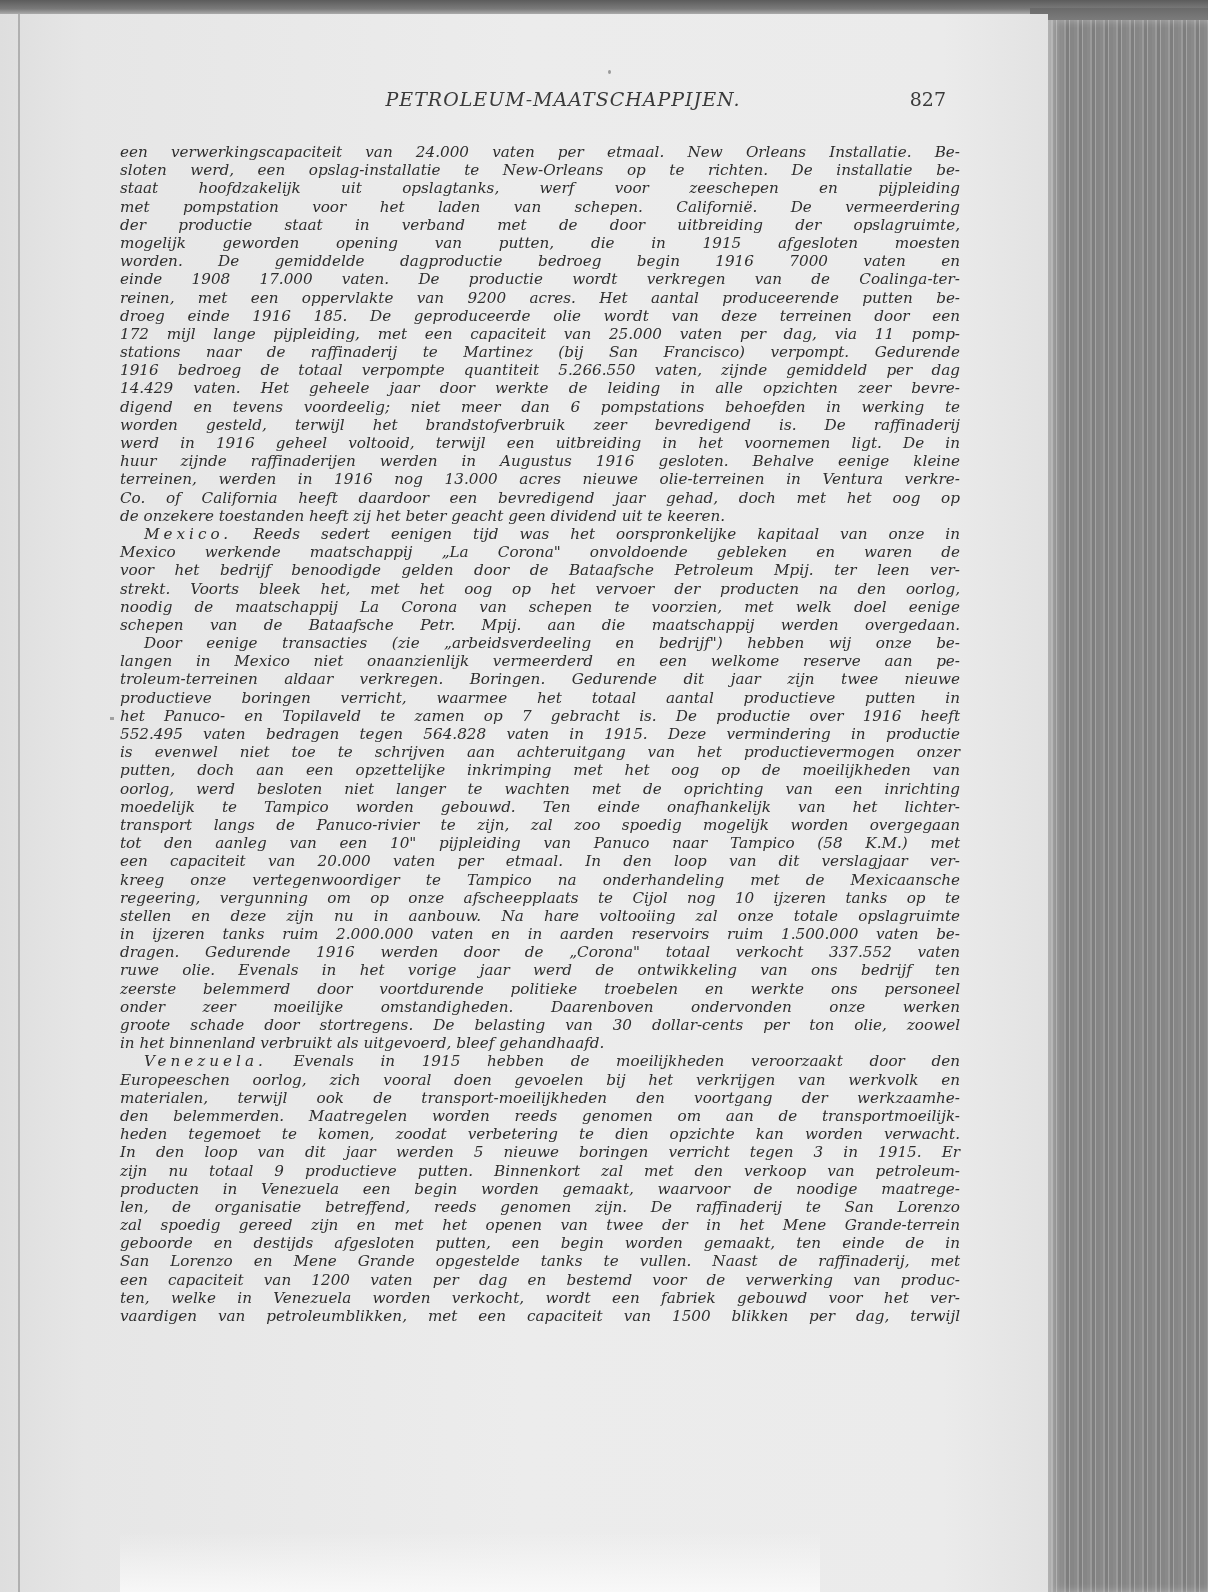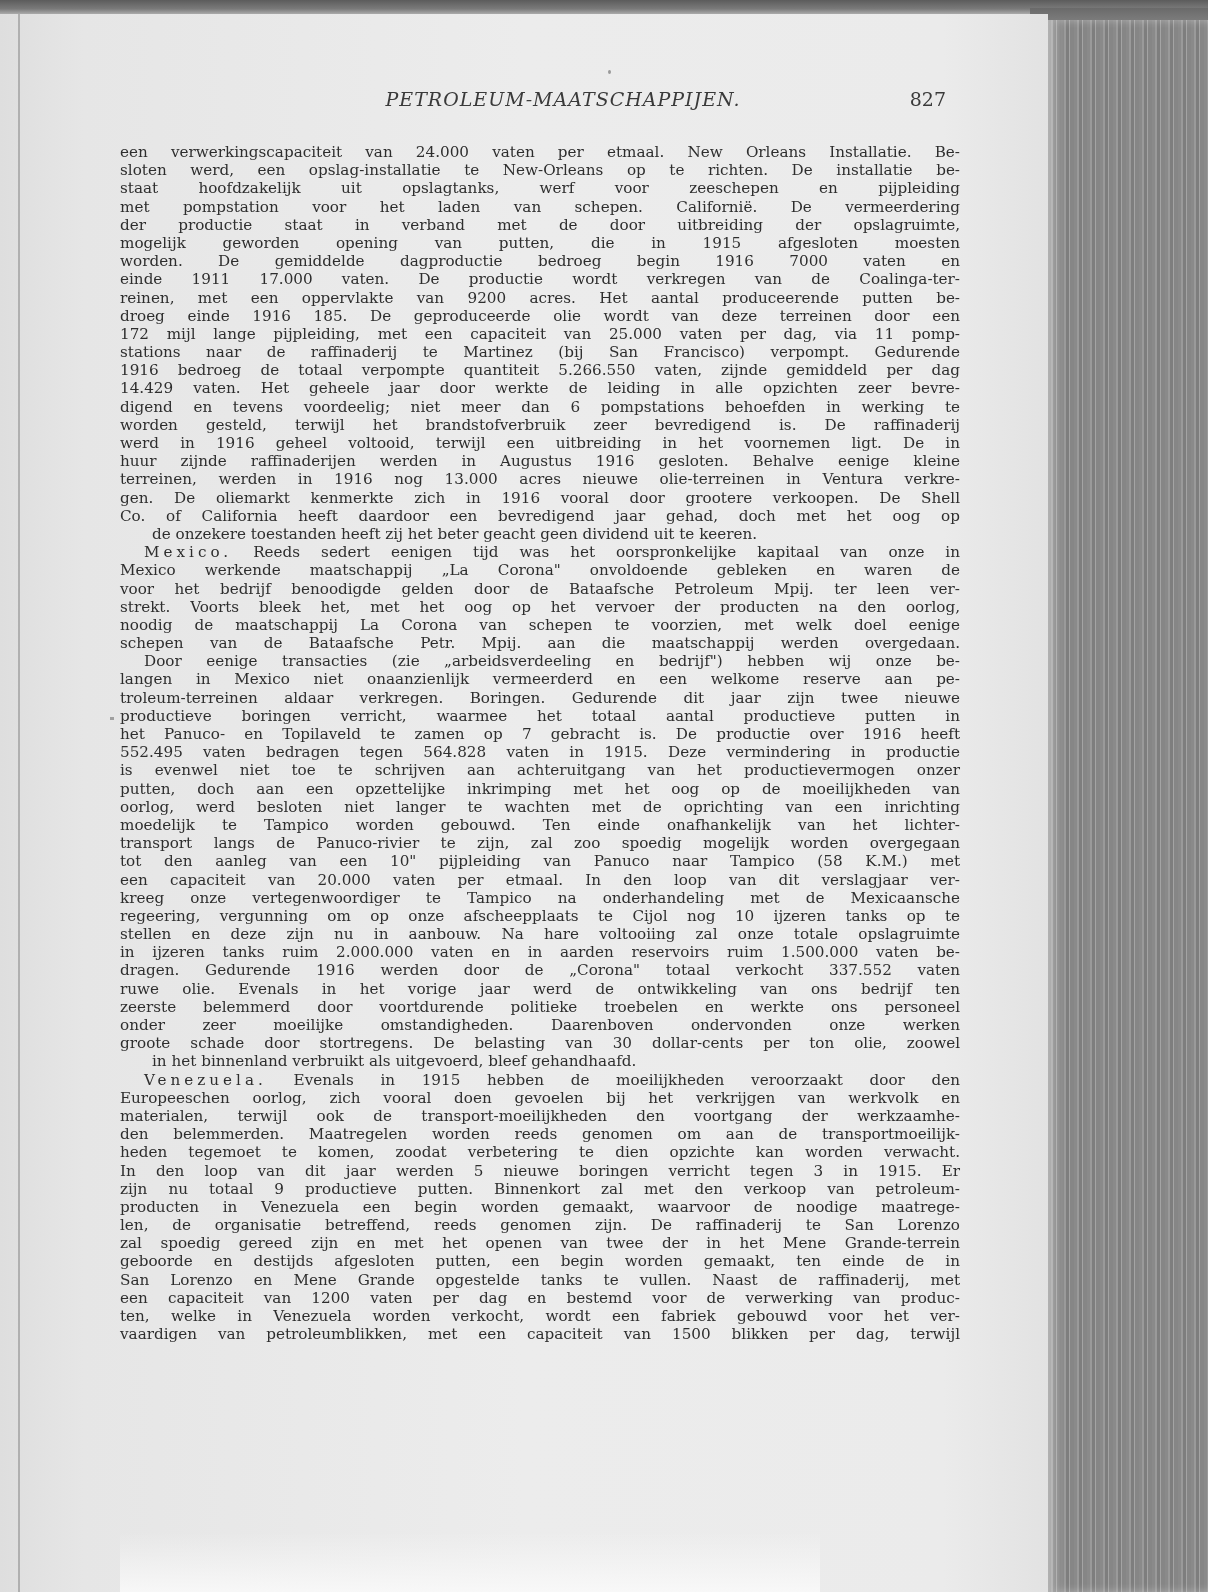--- a/index.html
+++ b/index.html
@@ -79,31 +79,31 @@
       color: #3a3a3a;
       text-align: right;
     }
     .body-text {
       position: absolute;
       left: 120px; top: 143px;
       width: 840px;
       font-size: 15.2px;
       line-height: 18.2px;
       color: #2e2e2e;
+      font-style: italic;
     }
     .line {
       display: block;
       white-space: nowrap;
       text-align: justify;
       text-align-last: justify;
       height: 18.2px;
     }
     .line.last {
       text-align-last: left;
-      margin-left: 32px;
     }
     .line.indent {
       padding-left: 24px;
     }
     .spaced {
       letter-spacing: 4px;
     }
     .scan-dot {
       position: absolute;
       left: 608px; top: 70px;
@@ -138,33 +138,32 @@
 </div>
 
 <div class="body-text">
   <span class="line">een verwerkingscapaciteit van 24.000 vaten per etmaal. New Orleans Installatie. Be-</span>
   <span class="line">sloten werd, een opslag-installatie te New-Orleans op te richten. De installatie be-</span>
   <span class="line">staat hoofdzakelijk uit opslagtanks, werf voor zeeschepen en pijpleiding</span>
   <span class="line">met pompstation voor het laden van schepen. Californië. De vermeerdering</span>
   <span class="line">der productie staat in verband met de door uitbreiding der opslagruimte,</span>
   <span class="line">mogelijk geworden opening van putten, die in 1915 afgesloten moesten</span>
   <span class="line">worden. De gemiddelde dagproductie bedroeg begin 1916 7000 vaten en</span>
-  <span class="line">einde 1911 17.000 vaten. De productie wordt verkregen van de Coalinga-ter-</span>
+  <span class="line">einde 1908 17.000 vaten. De productie wordt verkregen van de Coalinga-ter-</span>
   <span class="line">reinen, met een oppervlakte van 9200 acres. Het aantal produceerende putten be-</span>
   <span class="line">droeg einde 1916 185. De geproduceerde olie wordt van deze terreinen door een</span>
   <span class="line">172 mijl lange pijpleiding, met een capaciteit van 25.000 vaten per dag, via 11 pomp-</span>
   <span class="line">stations naar de raffinaderij te Martinez (bij San Francisco) verpompt. Gedurende</span>
   <span class="line">1916 bedroeg de totaal verpompte quantiteit 5.266.550 vaten, zijnde gemiddeld per dag</span>
   <span class="line">14.429 vaten. Het geheele jaar door werkte de leiding in alle opzichten zeer bevre-</span>
   <span class="line">digend en tevens voordeelig; niet meer dan 6 pompstations behoefden in werking te</span>
   <span class="line">worden gesteld, terwijl het brandstofverbruik zeer bevredigend is. De raffinaderij</span>
   <span class="line">werd in 1916 geheel voltooid, terwijl een uitbreiding in het voornemen ligt. De in</span>
   <span class="line">huur zijnde raffinaderijen werden in Augustus 1916 gesloten. Behalve eenige kleine</span>
   <span class="line">terreinen, werden in 1916 nog 13.000 acres nieuwe olie-terreinen in Ventura verkre-</span>
-  <span class="line">gen. De oliemarkt kenmerkte zich in 1916 vooral door grootere verkoopen. De Shell</span>
   <span class="line">Co. of California heeft daardoor een bevredigend jaar gehad, doch met het oog op</span>
   <span class="line last">de onzekere toestanden heeft zij het beter geacht geen dividend uit te keeren.</span>
   <span class="line indent"><span class="spaced">Mexico.</span> <span>Reeds sedert eenigen tijd was het oorspronkelijke kapitaal van onze in</span></span>
   <span class="line">Mexico werkende maatschappij „La Corona" onvoldoende gebleken en waren de</span>
   <span class="line">voor het bedrijf benoodigde gelden door de Bataafsche Petroleum Mpij. ter leen ver-</span>
   <span class="line">strekt. Voorts bleek het, met het oog op het vervoer der producten na den oorlog,</span>
   <span class="line">noodig de maatschappij La Corona van schepen te voorzien, met welk doel eenige</span>
   <span class="line">schepen van de Bataafsche Petr. Mpij. aan die maatschappij werden overgedaan.</span>
   <span class="line indent">Door eenige transacties (zie „arbeidsverdeeling en bedrijf") hebben wij onze be-</span>
   <span class="line">langen in Mexico niet onaanzienlijk vermeerderd en een welkome reserve aan pe-</span>

